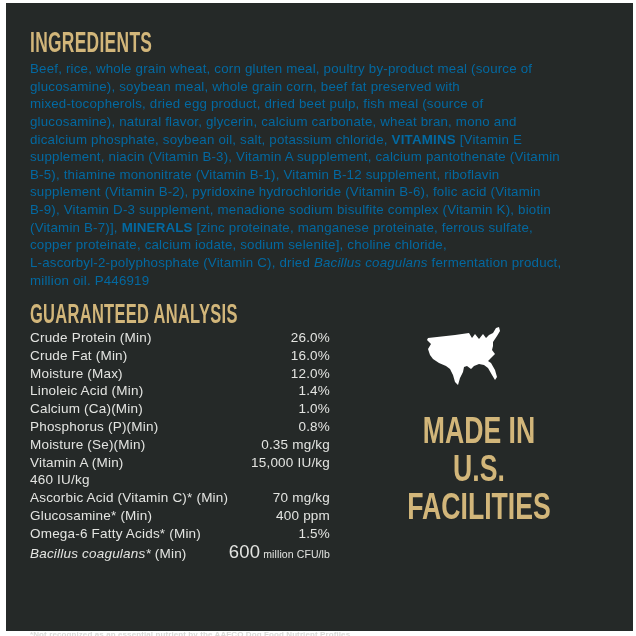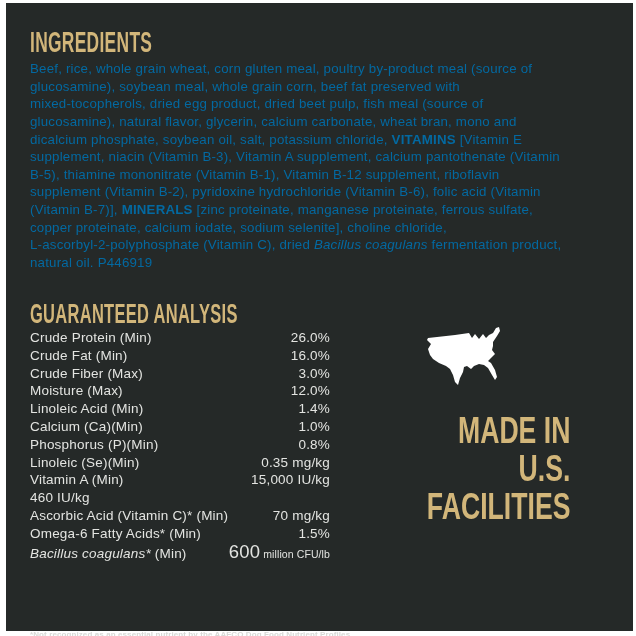--- a/index.html
+++ b/index.html
@@ -40,21 +40,21 @@
   .seg-big { font-size:18.5px; line-height:17.8px; }
   .seg-sm  { font-size:10.5px; letter-spacing:0.1px; }
 
   .footnote {
     position:absolute; left:30px; top:585px;
     color:#d8d9d6; font-size:8px; font-weight:bold; letter-spacing:0.1px;
     white-space:nowrap;
     margin-top:45px;
   }
 
-  .madein { position:absolute; left:352px; top:325px; width:254px; text-align:right; }
+  .madein { position:absolute; left:352px; top:325px; width:254px; text-align:center; }
   .usa-map { display:block; margin:0 auto; width:108px; height:70px; }
   .madein-text { margin-top:17px; color:#d2b67a; font-weight:bold; }
   .madein-line {
     font-size:37px; line-height:38px; white-space:nowrap;
     transform:scale(0.72,1); transform-origin:center top;
   }
 </style>
 </head>
 <body>
 
@@ -64,71 +64,72 @@
 
 <div class="ing" id="ing-lines">
     <div class="ing-line"><span>Beef, rice, whole grain wheat, corn gluten meal, poultry by-product meal (source of</span></div>
     <div class="ing-line"><span>glucosamine), soybean meal, whole grain corn, beef fat preserved with</span></div>
     <div class="ing-line"><span>mixed-tocopherols, dried egg product, dried beet pulp, fish meal (source of</span></div>
     <div class="ing-line"><span>glucosamine), natural flavor, glycerin, calcium carbonate, wheat bran, mono and</span></div>
     <div class="ing-line"><span>dicalcium phosphate, soybean oil, salt, potassium chloride, </span><span class="seg-b">VITAMINS</span><span> [Vitamin E</span></div>
     <div class="ing-line"><span>supplement, niacin (Vitamin B-3), Vitamin A supplement, calcium pantothenate (Vitamin</span></div>
     <div class="ing-line"><span>B-5), thiamine mononitrate (Vitamin B-1), Vitamin B-12 supplement, riboflavin</span></div>
     <div class="ing-line"><span>supplement (Vitamin B-2), pyridoxine hydrochloride (Vitamin B-6), folic acid (Vitamin</span></div>
+    <div class="ing-line"><span>B-9), Vitamin D-3 supplement, menadione sodium bisulfite complex (Vitamin K), biotin</span></div>
     <div class="ing-line"><span>(Vitamin B-7)], </span><span class="seg-b">MINERALS</span><span> [zinc proteinate, manganese proteinate, ferrous sulfate,</span></div>
     <div class="ing-line"><span>copper proteinate, calcium iodate, sodium selenite], choline chloride,</span></div>
     <div class="ing-line"><span>L-ascorbyl-2-polyphosphate (Vitamin C), dried </span><span class="seg-i">Bacillus coagulans</span><span> fermentation product,</span></div>
-    <div class="ing-line"><span>natural oil. P446919</span></div>
+    <div class="ing-line"><span>million oil. P446919</span></div>
   </div>
 
 <div class="gold-heading h-analysis">GUARANTEED ANALYSIS</div>
 
 <div class="ga" id="ga-rows">
     <div class="ga-row">
       <span class="ga-label"><span>Crude Protein (Min)</span></span>
       <span class="ga-value"><span>26.0%</span></span>
     </div>
     <div class="ga-row">
       <span class="ga-label"><span>Crude Fat (Min)</span></span>
       <span class="ga-value"><span>16.0%</span></span>
-    </div>
-    <div class="ga-row">
-      <span class="ga-label"><span>Crude Fiber (Max)</span></span>
-      <span class="ga-value"><span>3.0%</span></span>
     </div>
     <div class="ga-row">
       <span class="ga-label"><span>Moisture (Max)</span></span>
       <span class="ga-value"><span>12.0%</span></span>
     </div>
     <div class="ga-row">
       <span class="ga-label"><span>Linoleic Acid (Min)</span></span>
       <span class="ga-value"><span>1.4%</span></span>
     </div>
     <div class="ga-row">
       <span class="ga-label"><span>Calcium (Ca)(Min)</span></span>
       <span class="ga-value"><span>1.0%</span></span>
     </div>
     <div class="ga-row">
       <span class="ga-label"><span>Phosphorus (P)(Min)</span></span>
       <span class="ga-value"><span>0.8%</span></span>
     </div>
     <div class="ga-row">
-      <span class="ga-label"><span>Linoleic (Se)(Min)</span></span>
+      <span class="ga-label"><span>Moisture (Se)(Min)</span></span>
       <span class="ga-value"><span>0.35 mg/kg</span></span>
     </div>
     <div class="ga-row">
       <span class="ga-label"><span>Vitamin A (Min)</span></span>
       <span class="ga-value"><span>15,000 IU/kg</span></span>
     </div>
     <div class="ga-row">
       <span class="ga-value"><span>460 IU/kg</span></span>
     </div>
     <div class="ga-row">
       <span class="ga-label"><span>Ascorbic Acid (Vitamin C)* (Min)</span></span>
       <span class="ga-value"><span>70 mg/kg</span></span>
+    </div>
+    <div class="ga-row">
+      <span class="ga-label"><span>Glucosamine* (Min)</span></span>
+      <span class="ga-value"><span>400 ppm</span></span>
     </div>
     <div class="ga-row">
       <span class="ga-label"><span>Omega-6 Fatty Acids* (Min)</span></span>
       <span class="ga-value"><span>1.5%</span></span>
     </div>
     <div class="ga-row">
       <span class="ga-label"><span class="seg-i">Bacillus coagulans*</span><span> (Min)</span></span>
       <span class="ga-value"><span class="seg-big">600</span><span class="seg-sm"> million CFU/lb</span></span>
     </div>
   </div>

